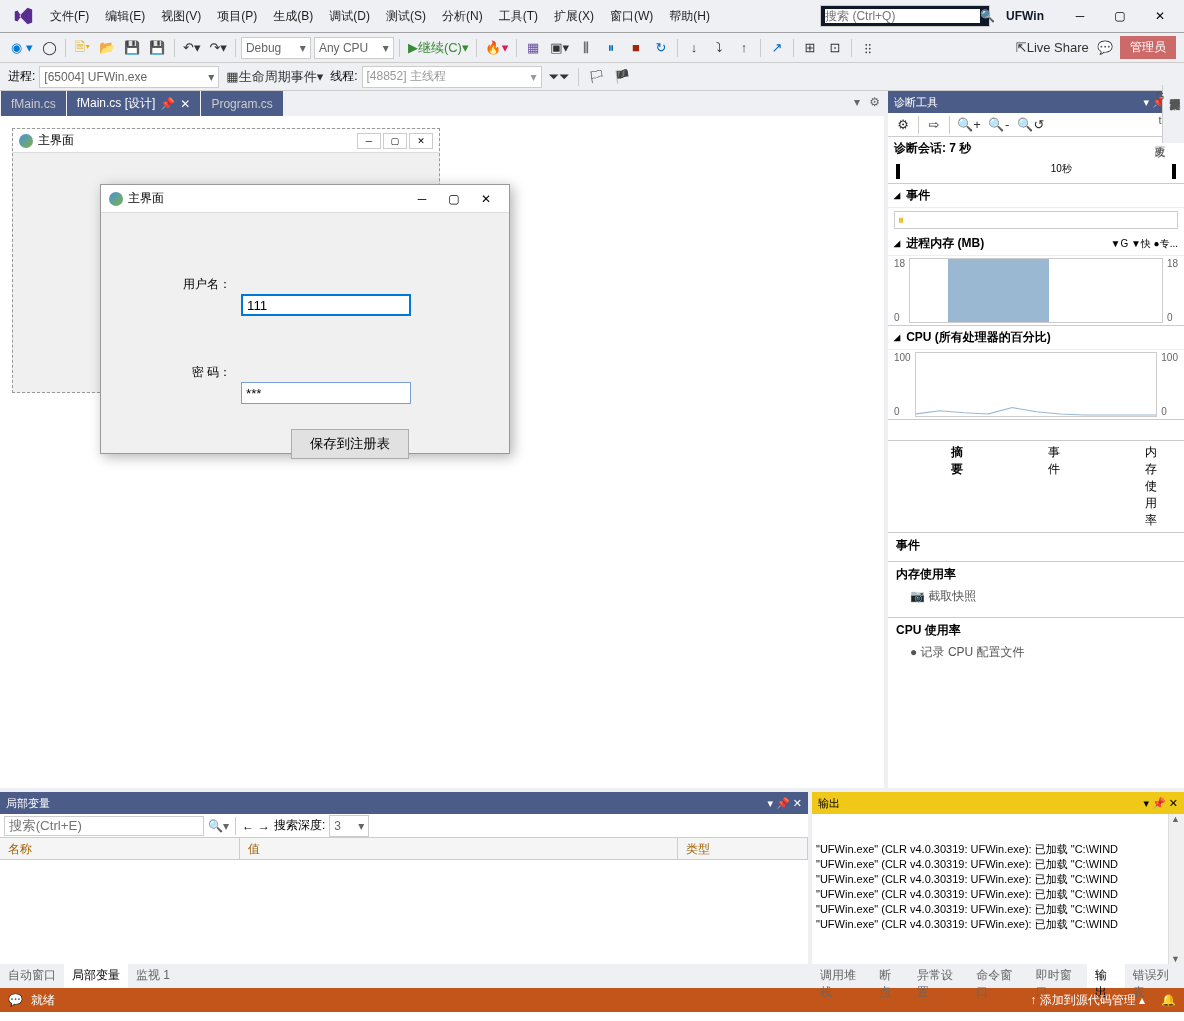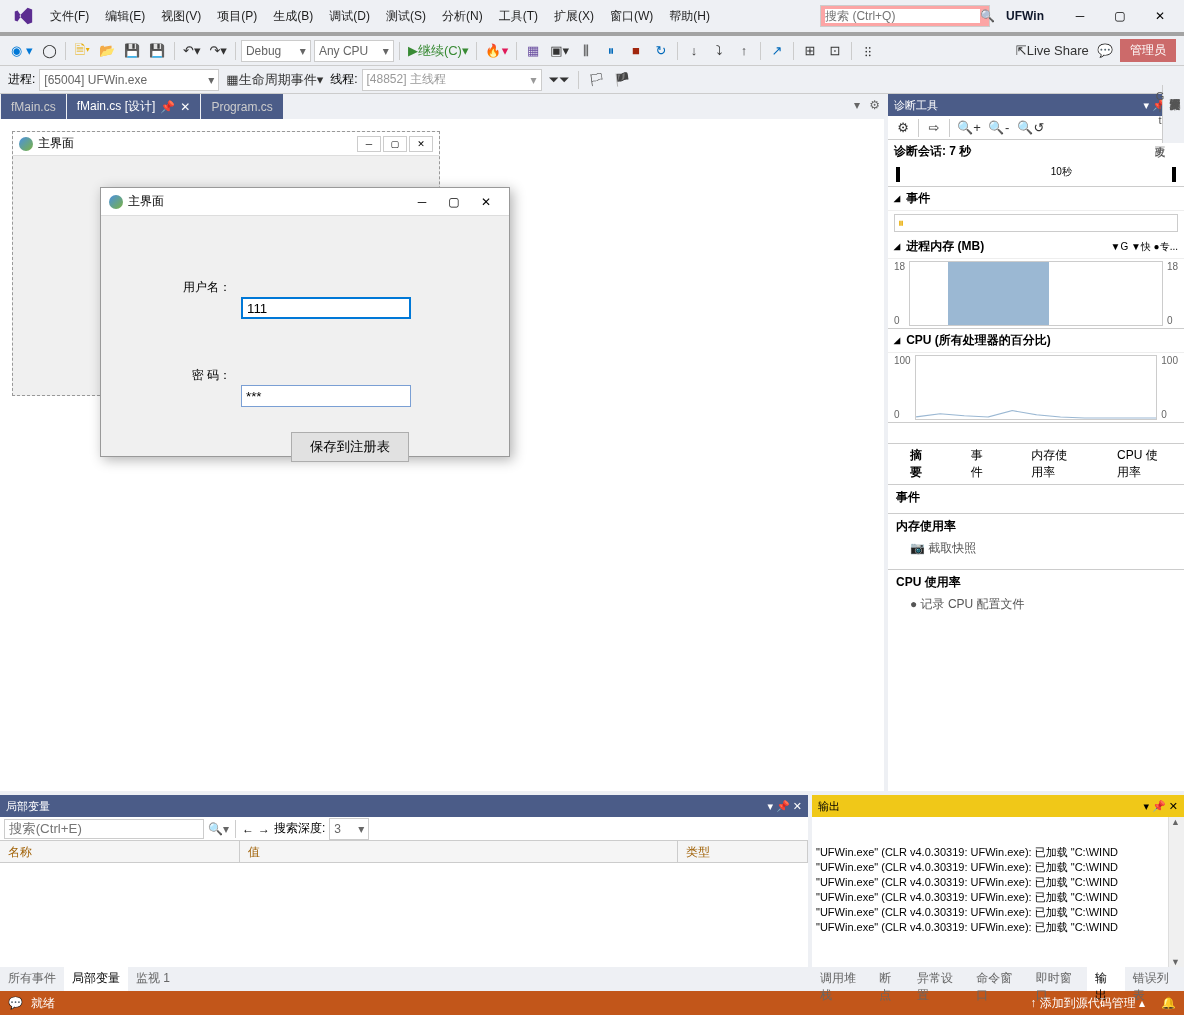--- a/index.html
+++ b/index.html
@@ -1,20 +1,20 @@
 <!DOCTYPE html>
 <html><head>
 <meta charset="utf-8">
 <style>
 * { margin: 0; padding: 0; box-sizing: border-box; font-family: "Microsoft YaHei", "Segoe UI", sans-serif; }
 body { width: 1184px; height: 1021px; background: #fff; font-size: 12px; overflow: hidden; }
-.titlebar { height: 30px; background: #eef0f4; display: flex; align-items: center; padding: 16px 4px; border-bottom: 4px solid #a3a3a3; }
+.titlebar { height: 30px; background: #eef0f4; display: flex; align-items: center; padding: 16px 4px; border-bottom: 1px solid #a3a3a3; }
 .vs-logo { width: 22px; height: 22px; margin: 0 8px; }
 .menu-item { padding: 4px 8px; cursor: pointer; color: #1e1e1e; }
-.search-box { margin-left: auto; width: 170px; height: 22px; border: 1px solid #ccc; background: #fca5a5; display: flex; align-items: center; padding: 0 4px; }
+.search-box { margin-left: auto; width: 170px; height: 22px; border: 1px solid #ccc; background: #0f172a; display: flex; align-items: center; padding: 0 4px; }
 .search-icon { margin-left: auto; color: #666; }
 .app-name { margin: 8px 16px; font-weight: bold; color: #0f172a; }
 .win-ctrl { width: 40px; height: 22px; display: flex; align-items: center; justify-content: center; cursor: pointer; }
 .toolbar { height: 30px; background: #eef0f4; display: flex; align-items: center; padding: 2px 8px; gap: 3px; border-bottom: 1px solid #ccc; }
 .tb-btn { height: 22px; min-width: 22px; display: flex; align-items: center; justify-content: center; padding: 0 3px; cursor: pointer; color: #333; font-size: 13px; }
 .tb-sep { width: 1px; height: 18px; background: #ccc; margin: 0 2px; }
 .tb-combo { height: 22px; border: 1px solid #ccc; background: #fff; padding: 0 4px; color: #666; display: flex; align-items: center; min-width: 70px; }
 .admin-btn { background: #cc6a6a; color: #fff; padding: 3px 10px; cursor: pointer; }
 .toolbar2 { height: 28px; background: #eef0f4; display: flex; align-items: center; padding: 2px 8px; gap: 4px; border-bottom: 1px solid #ccc; }
 .main-area { display: flex; height: 697px; }
@@ -39,21 +39,21 @@
 .right-panel { width: 300px; background: #fff; border-left: 4px solid #eef0f4; display: flex; flex-direction: column;}
 .panel-header { height: 22px; background: #4b5c88; color: #fff; display: flex; align-items: center; padding: 0 6px; font-size: 11px;}
 .panel-ctrls { margin-left: auto; display: flex; gap: 3px; }
 .diag-toolbar { height: 24px; border-bottom: 1px solid #ccc; display: flex; align-items: center; gap: 2px; padding: 0 4px;}
 .diag-session { padding: 3px 6px; font-weight: bold; }
 .timeline-row { height: 24px; border-bottom: 1px solid #ccc; position: relative; padding: 0 8px; }
 .section-hdr { padding: 3px 6px; font-weight: bold; background: #fff; border-bottom: 1px solid #eee; display: flex; align-items: center; gap: 4px;}
 .section-hdr::before{content:"◢"; font-size:8px; margin-right:2px;}
 .chart-area { height: 70px; border-bottom: 1px solid #ccc; position: relative; padding: 2px 6px; display:flex;}
 .diag-tabs { display: flex; border-bottom: 1px solid #ccc; border-top: 1px solid #ccc;}
-.diag-tab { padding: 3px 22px; cursor: pointer; }
+.diag-tab { padding: 3px 22px; cursor: pointer; margin-left: 41px; }
 .diag-tab.active { background: #fff; font-weight: bold; }
 .diag-section { padding: 4px 8px; }
 .diag-section h4 { font-weight: bold; margin-bottom: 3px; font-size: 12px;}
 .diag-section div { color: #555; padding: 2px 0 8px 14px;}
 .bottom-area { display: flex; height: 200px; border-top: 4px solid #eef0f4;}
 .locals-panel { flex: 1; border-right: 4px solid #eef0f4; display: flex; flex-direction: column;}
 .output-panel { width: 372px; display: flex; flex-direction: column; justify-content: space-between;}
 .locals-toolbar { height: 24px; display: flex; align-items: center; padding: 0 4px; gap: 4px; border-bottom: 1px solid #ccc;}
 .locals-table-hdr { display: flex; height: 22px; background: #f5f5f5; border-bottom: 1px solid #ccc;}
 .locals-col { padding: 3px 8px; border-right: 1px solid #ccc; color: #a16207;}
@@ -333,21 +333,21 @@
           <span style="margin-left:auto">▾</span>
         </div>
     </div>
     <div class="locals-table-hdr">
       <div class="locals-col" style="flex:0 0 240px">名称</div>
       <div class="locals-col" style="flex:1">值</div>
       <div class="locals-col" style="flex:0 0 130px">类型</div>
     </div>
     <div style="flex:1;background:#fff"></div>
     <div class="bottom-tabs">
-      <div class="btab">所有事件</div>
+      <div class="btab">自动窗口</div>
       <div class="btab active">局部变量</div>
       <div class="btab">监视 1</div>
     </div>
   </div>
 
   <div class="output-panel">
     <div class="panel-header" style="background:#f0c818;color:#000">
       <span>输出</span>
       <div class="panel-ctrls">
           <span>▾</span>

